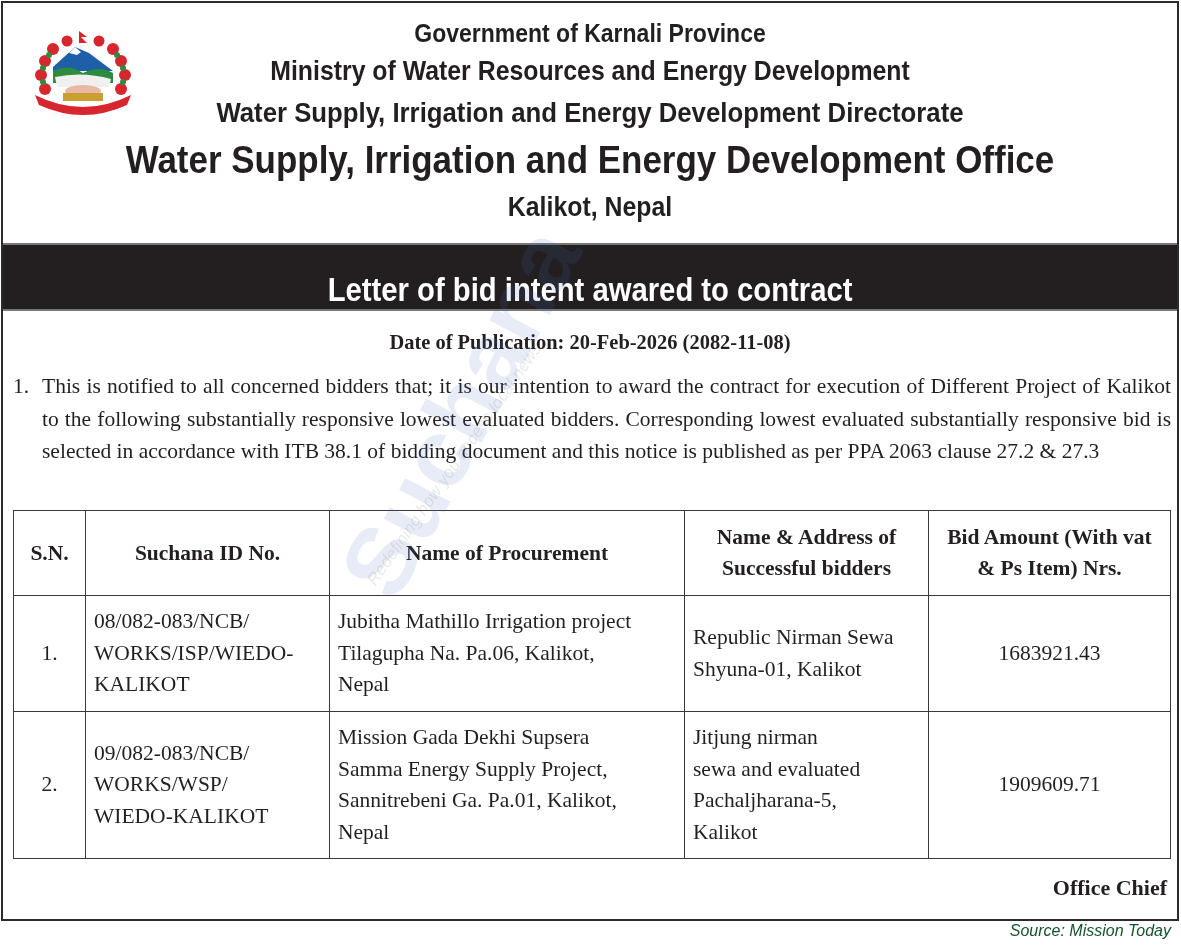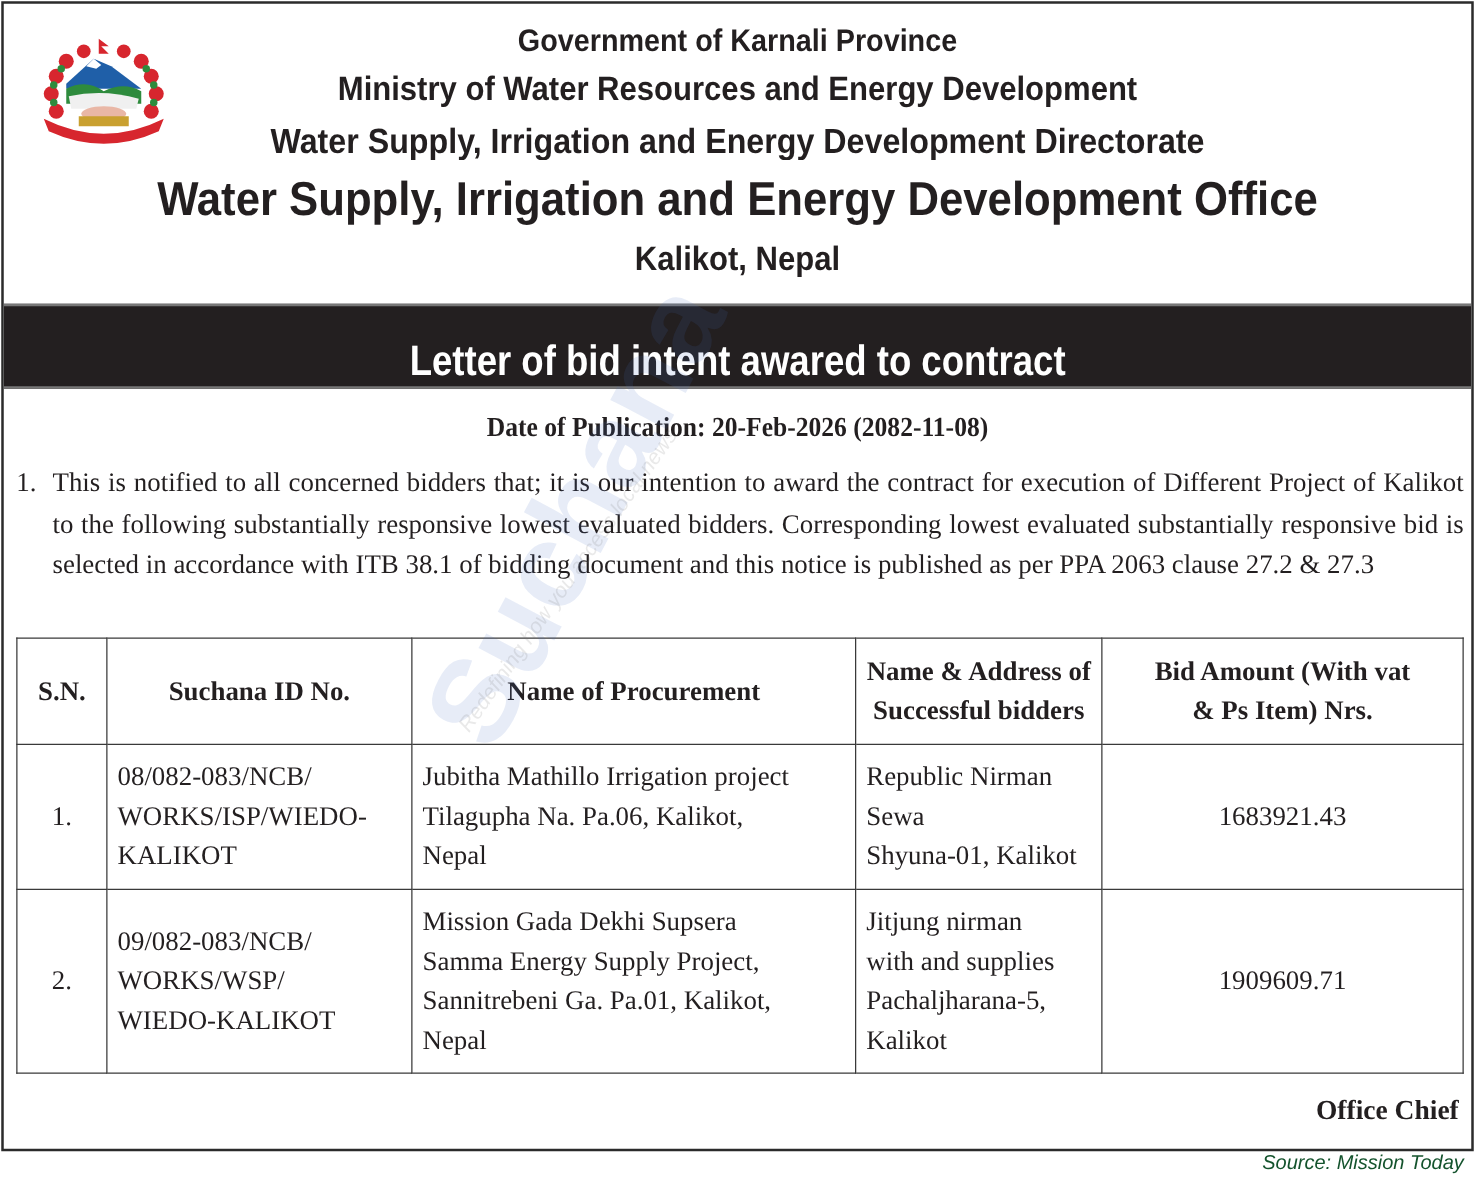--- a/index.html
+++ b/index.html
@@ -42,21 +42,21 @@
   table.awards {
     position: absolute; left: 10px; top: 507px; width: 1158px;
     border-collapse: collapse; font-size: 21.5px;
   }
   table.awards th, table.awards td { border: 1.5px solid #3a3a3a; vertical-align: middle; }
   table.awards th { font-weight: bold; text-align: center; height: 85px; line-height: 31px; padding: 0 6px; }
   table.awards td { line-height: 31.5px; padding: 6px 8px; }
   .c-sn { width: 72px; text-align: center; margin-top: 13px; }
   .c-id { width: 244px; }
   .c-proc { width: 355px; }
-  .c-bidder { width: 197px; margin-top: 37px; }
+  .c-bidder { width: 244px; margin-top: 37px; }
   .c-amt { text-align: center; }
   tr.r1 td { height: 116px; }
   tr.r2 td { height: 147px; }
   .cell-line { display: block; }
 
   .signatory { position: absolute; right: 10px; top: 872px; font-weight: bold; font-size: 22px; }
 
   .source { position: absolute; right: 10px; top: 922px; font-family: "Liberation Sans", sans-serif;
     font-style: italic; font-size: 16px; color: #14532d; }
 
@@ -172,21 +172,21 @@
           <span class="cell-line">WIEDO-KALIKOT</span>
         </td>
         <td class="c-proc">
           <span class="cell-line">Mission Gada Dekhi Supsera</span>
           <span class="cell-line">Samma Energy Supply Project,</span>
           <span class="cell-line">Sannitrebeni Ga. Pa.01, Kalikot,</span>
           <span class="cell-line">Nepal</span>
         </td>
         <td class="c-bidder">
           <span class="cell-line">Jitjung nirman</span>
-          <span class="cell-line">with and supplies</span>
+          <span class="cell-line">sewa and evaluated</span>
           <span class="cell-line">Pachaljharana-5,</span>
           <span class="cell-line">Kalikot</span>
         </td>
         <td class="c-amt">1909609.71</td>
       </tr>
     </tbody>
   </table>
 
   <div class="signatory">Office Chief</div>
 

